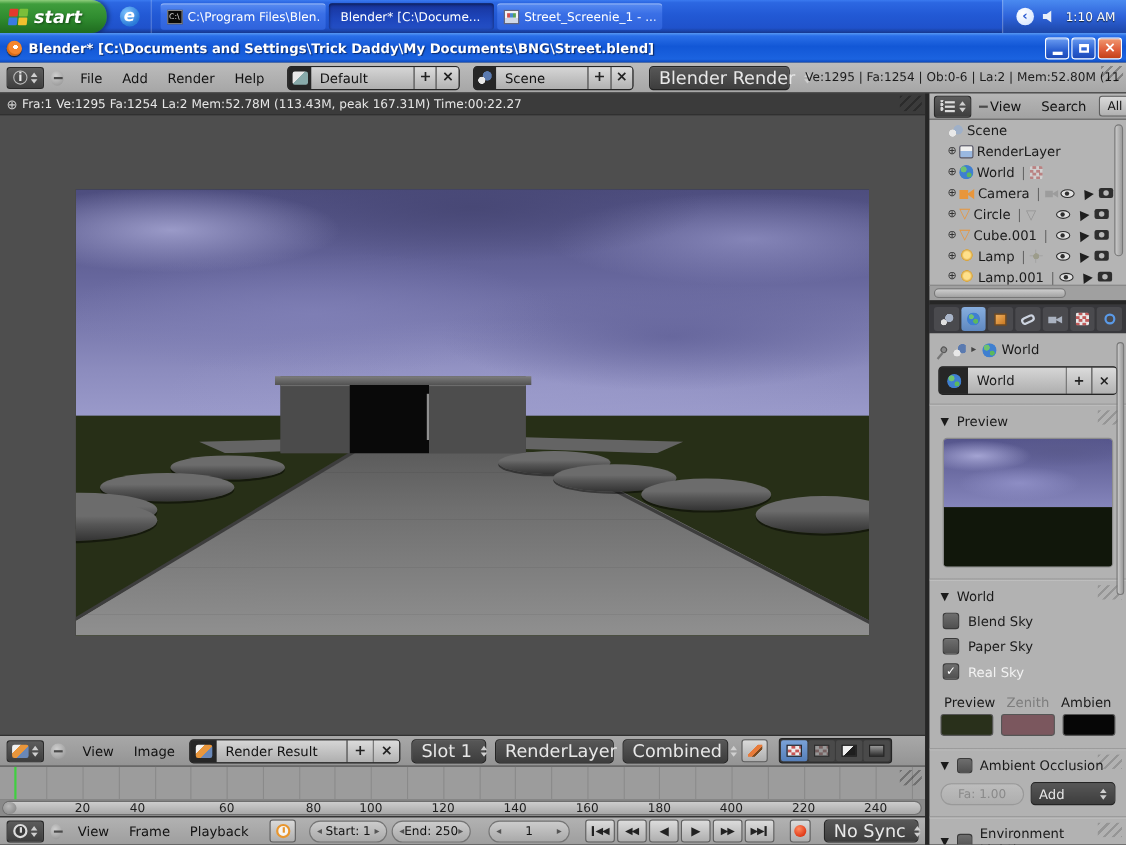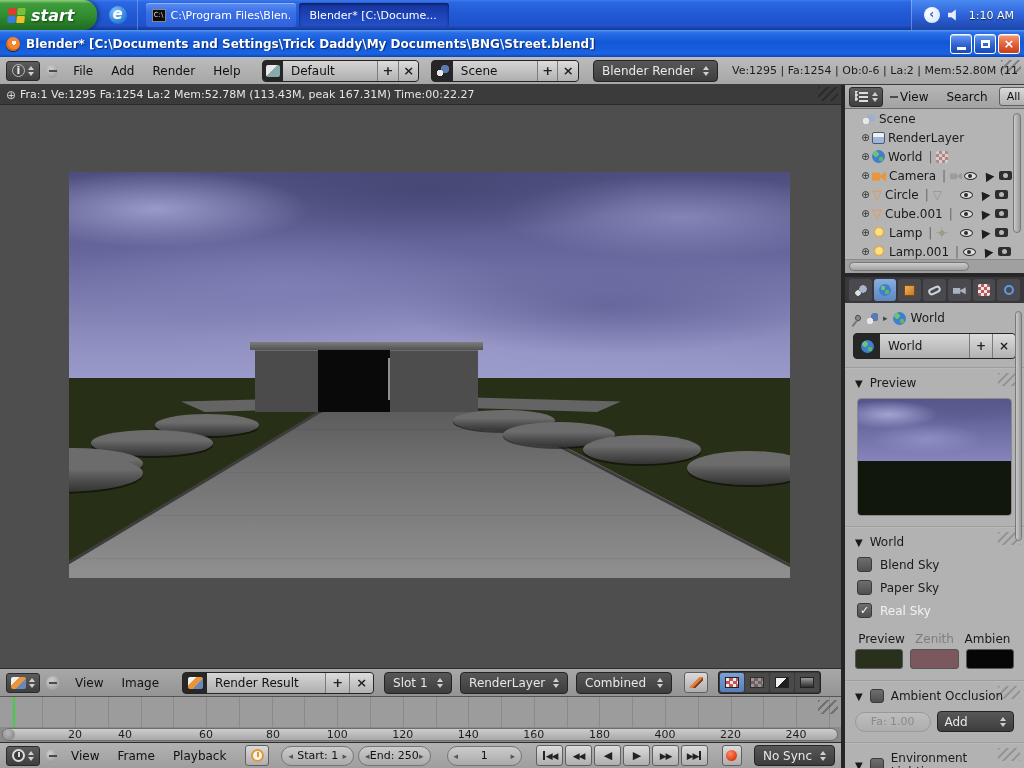--- a/index.html
+++ b/index.html
@@ -72,21 +72,21 @@
   .dgroup{height:22px;border-radius:4px;background:#3a3a3a;border:1px solid #242424;display:flex;align-items:center;overflow:hidden;}
   .dgroup .well{width:24px;height:100%;background:#262626;display:flex;align-items:center;justify-content:center;cursor:pointer;}
   .dgroup .field{height:100%;display:flex;align-items:center;padding:0 8px;font-size:12px;color:#111;cursor:text;
     background:linear-gradient(180deg,#d6d6d6,#aeaeae);}
   .dgroup .gbtn{width:24px;height:100%;display:flex;align-items:center;justify-content:center;font-size:13px;color:#222;
     background:linear-gradient(180deg,#dcdcdc,#b2b2b2);border-left:1px solid #7a7a7a;cursor:pointer;font-weight:bold;}
   .scrico{width:14px;height:12px;background:linear-gradient(135deg,#e8e8e8 45%,#8aa 45%);border-radius:2px;}
   .scnico{width:13px;height:13px;background:radial-gradient(circle at 4px 9px,#e8e8e8 3px,transparent 3.5px),
     radial-gradient(circle at 9px 5px,#5a7ab0 4px,transparent 4.5px);}
   .ddark{height:22px;border-radius:4px;background:linear-gradient(180deg,#575757,#3d3d3d);border:1px solid #242424;
-    color:#e8e8e8;font-size:12px;display:flex;align-items:center;gap:8px;padding:0 8px;cursor:pointer;}
+    color:#e8e8e8;font-size:16px;display:flex;align-items:center;gap:8px;padding:0 8px;cursor:pointer;}
   #info-stats{font-size:11px;color:#1c1c1c;margin-left:10px;}
 
   .stripes{position:absolute;right:3px;top:3px;width:20px;height:14px;
     background:repeating-linear-gradient(135deg,rgba(0,0,0,.28) 0 2px,transparent 2px 6px);}
   .stripes2{position:absolute;right:4px;top:4px;width:22px;height:13px;
     background:repeating-linear-gradient(135deg,rgba(0,0,0,.16) 0 2px,transparent 2px 6px);}
 
   
   #render-bar{position:absolute;left:0;top:85px;width:841px;height:20px;background:#3b3b3b;color:#e6e6e6;
     font-size:11px;display:flex;align-items:center;gap:4px;padding:0 6px;border-bottom:1px solid #2a2a2a;}
@@ -297,20 +297,24 @@
     </div>
     <div id="tasks">
         <div class="task">
      <span class="ic-cmd">C:\</span>
      <span class="tlabel">C:\Program Files\Blen...</span>
    </div>
         <div class="task active">
      <span class="ic-blender"></span>
      <span class="tlabel">Blender* [C:\Docume...</span>
    </div>
+        <div class="task">
+     <span class="ic-paint"></span>
+     <span class="tlabel">Street_Screenie_1 - ...</span>
+   </div>
       </div>
     <div id="tray">
       <span class="chev">‹</span>
       <span class="vol"></span>
       <span class="clock">1:10 AM</span>
     </div>
   </div>
 
   <div id="titlebar">
     <span class="ic-blend"></span>
@@ -407,21 +411,21 @@
       <span class="updown">
           <i class="u"></i>
           <i class="d"></i>
         </span>
     </span>
     <span class="collapse"></span>
     <span id="img-menus" style="display:flex">
         <span class="menu">View</span>
         <span class="menu">Image</span>
       </span>
-    <span class="dgroup" style="margin-left:10px">
+    <span class="dgroup" style="margin-left:0">
       <span class="well">
           <span class="imgico"></span>
         </span>
       <span class="field" style="width:118px">Render Result</span>
       <span class="gbtn">+</span>
       <span class="gbtn">×</span>
     </span>
     <span class="ddark" style="margin-left:6px;width:68px;justify-content:space-between">
       <span>Slot 1</span>
       <span class="updown">
@@ -491,21 +495,21 @@
     <div id="playhead" style="left: 13px;"></div>
     <span class="stripes"></span>
   </div>
   <div id="tl-scroll">
     <div id="tl-pill"></div>
     <div id="tl-knob"></div>
     <div id="ticks">
         <span class="tick" style="left:61.0px">20</span>
         <span class="tick" style="left:111px">40</span>
         <span class="tick" style="left:192.1px">60</span>
-        <span class="tick" style="left:259px">80</span>
+        <span class="tick" style="left:271px">80</span>
         <span class="tick" style="left:323.2px">100</span>
         <span class="tick" style="left:388.8px">120</span>
         <span class="tick" style="left:454.3px">140</span>
         <span class="tick" style="left:519.8px">160</span>
         <span class="tick" style="left:585.4px">180</span>
         <span class="tick" style="left:650.9px">400</span>
         <span class="tick" style="left:716.5px">220</span>
         <span class="tick" style="left:782.0px">240</span>
       </div>
   </div>

